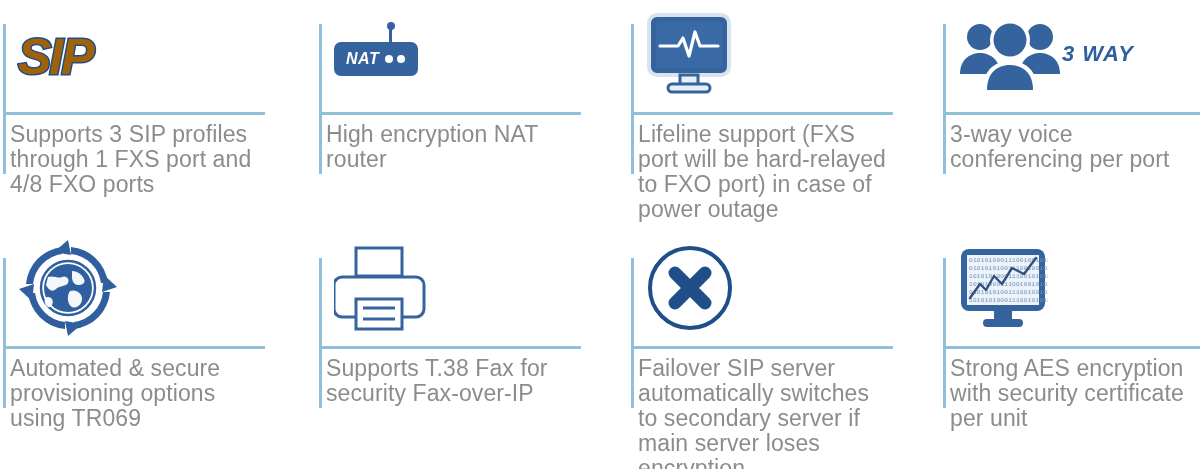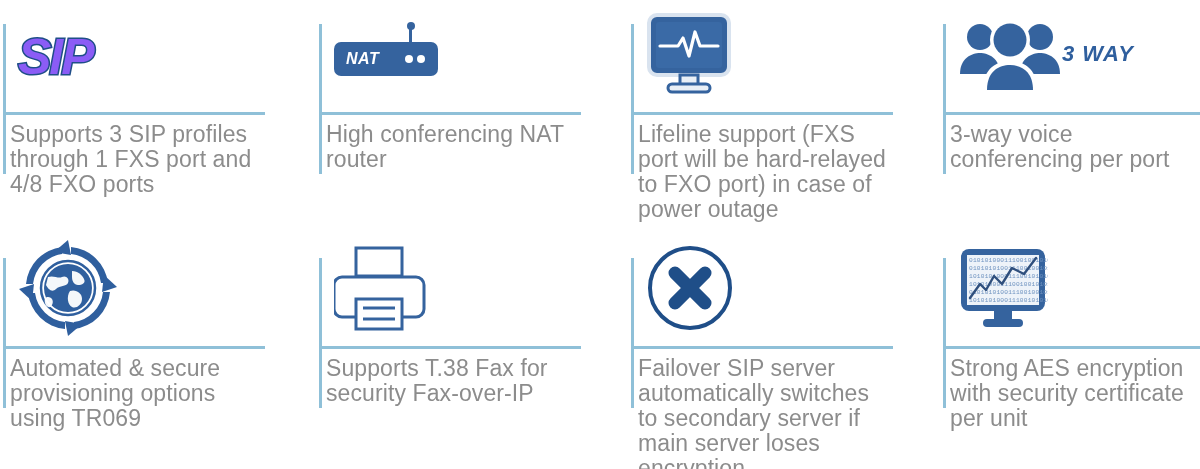--- a/index.html
+++ b/index.html
@@ -68,31 +68,31 @@
   }
   .cell.c4 .caption { width: 245px; }
 
   
   .sip-logo {
     font-family: "Liberation Sans", sans-serif;
     font-size: 50px;
     font-weight: bold;
     font-style: italic;
     letter-spacing: -2px;
-    color: #8b5cf6;
+    color: #a16207;
     -webkit-text-stroke: 3px #1f4e88;
     paint-order: stroke fill;
     line-height: 1;
     margin-top: 6px;
   }
 
   
   .nat-box {
     position: relative;
-    width: 104px;
+    width: 84px;
     height: 34px;
     background: #35639e;
     border-radius: 7px;
     display: flex;
     align-items: center;
     margin-top: 10px;
   }
   .nat-text {
     color: #ffffff;
     font-size: 16px;
@@ -154,21 +154,21 @@
     <div class="icon-area">
       <div class="nat-box">
         <span class="nat-ant"></span>
         <span class="nat-text">NAT</span>
         <span class="nat-dots">
             <i></i>
             <i></i>
           </span>
       </div>
     </div>
-    <div class="caption">High conferencing NAT router</div>
+    <div class="caption">High encryption NAT router</div>
   </div>
 
   <div class="cell c3">
     <div class="vrule"></div>
     <div class="hrule"></div>
     <div class="icon-area">
       <svg class="ico" width="86" height="84" viewBox="0 0 86 84">
         <rect x="3" y="3" width="80" height="60" rx="8" ry="8" fill="#35639e" stroke="#d9e3ef" stroke-width="4"></rect>
         <rect x="10" y="10" width="66" height="46" rx="3" ry="3" fill="#3a6aa6"></rect>
         <polyline points="14,34 32,34 37,26 43,44 49,20 54,34 72,34" fill="none" stroke="#ffffff" stroke-width="3.2" stroke-linecap="round" stroke-linejoin="round"></polyline>

